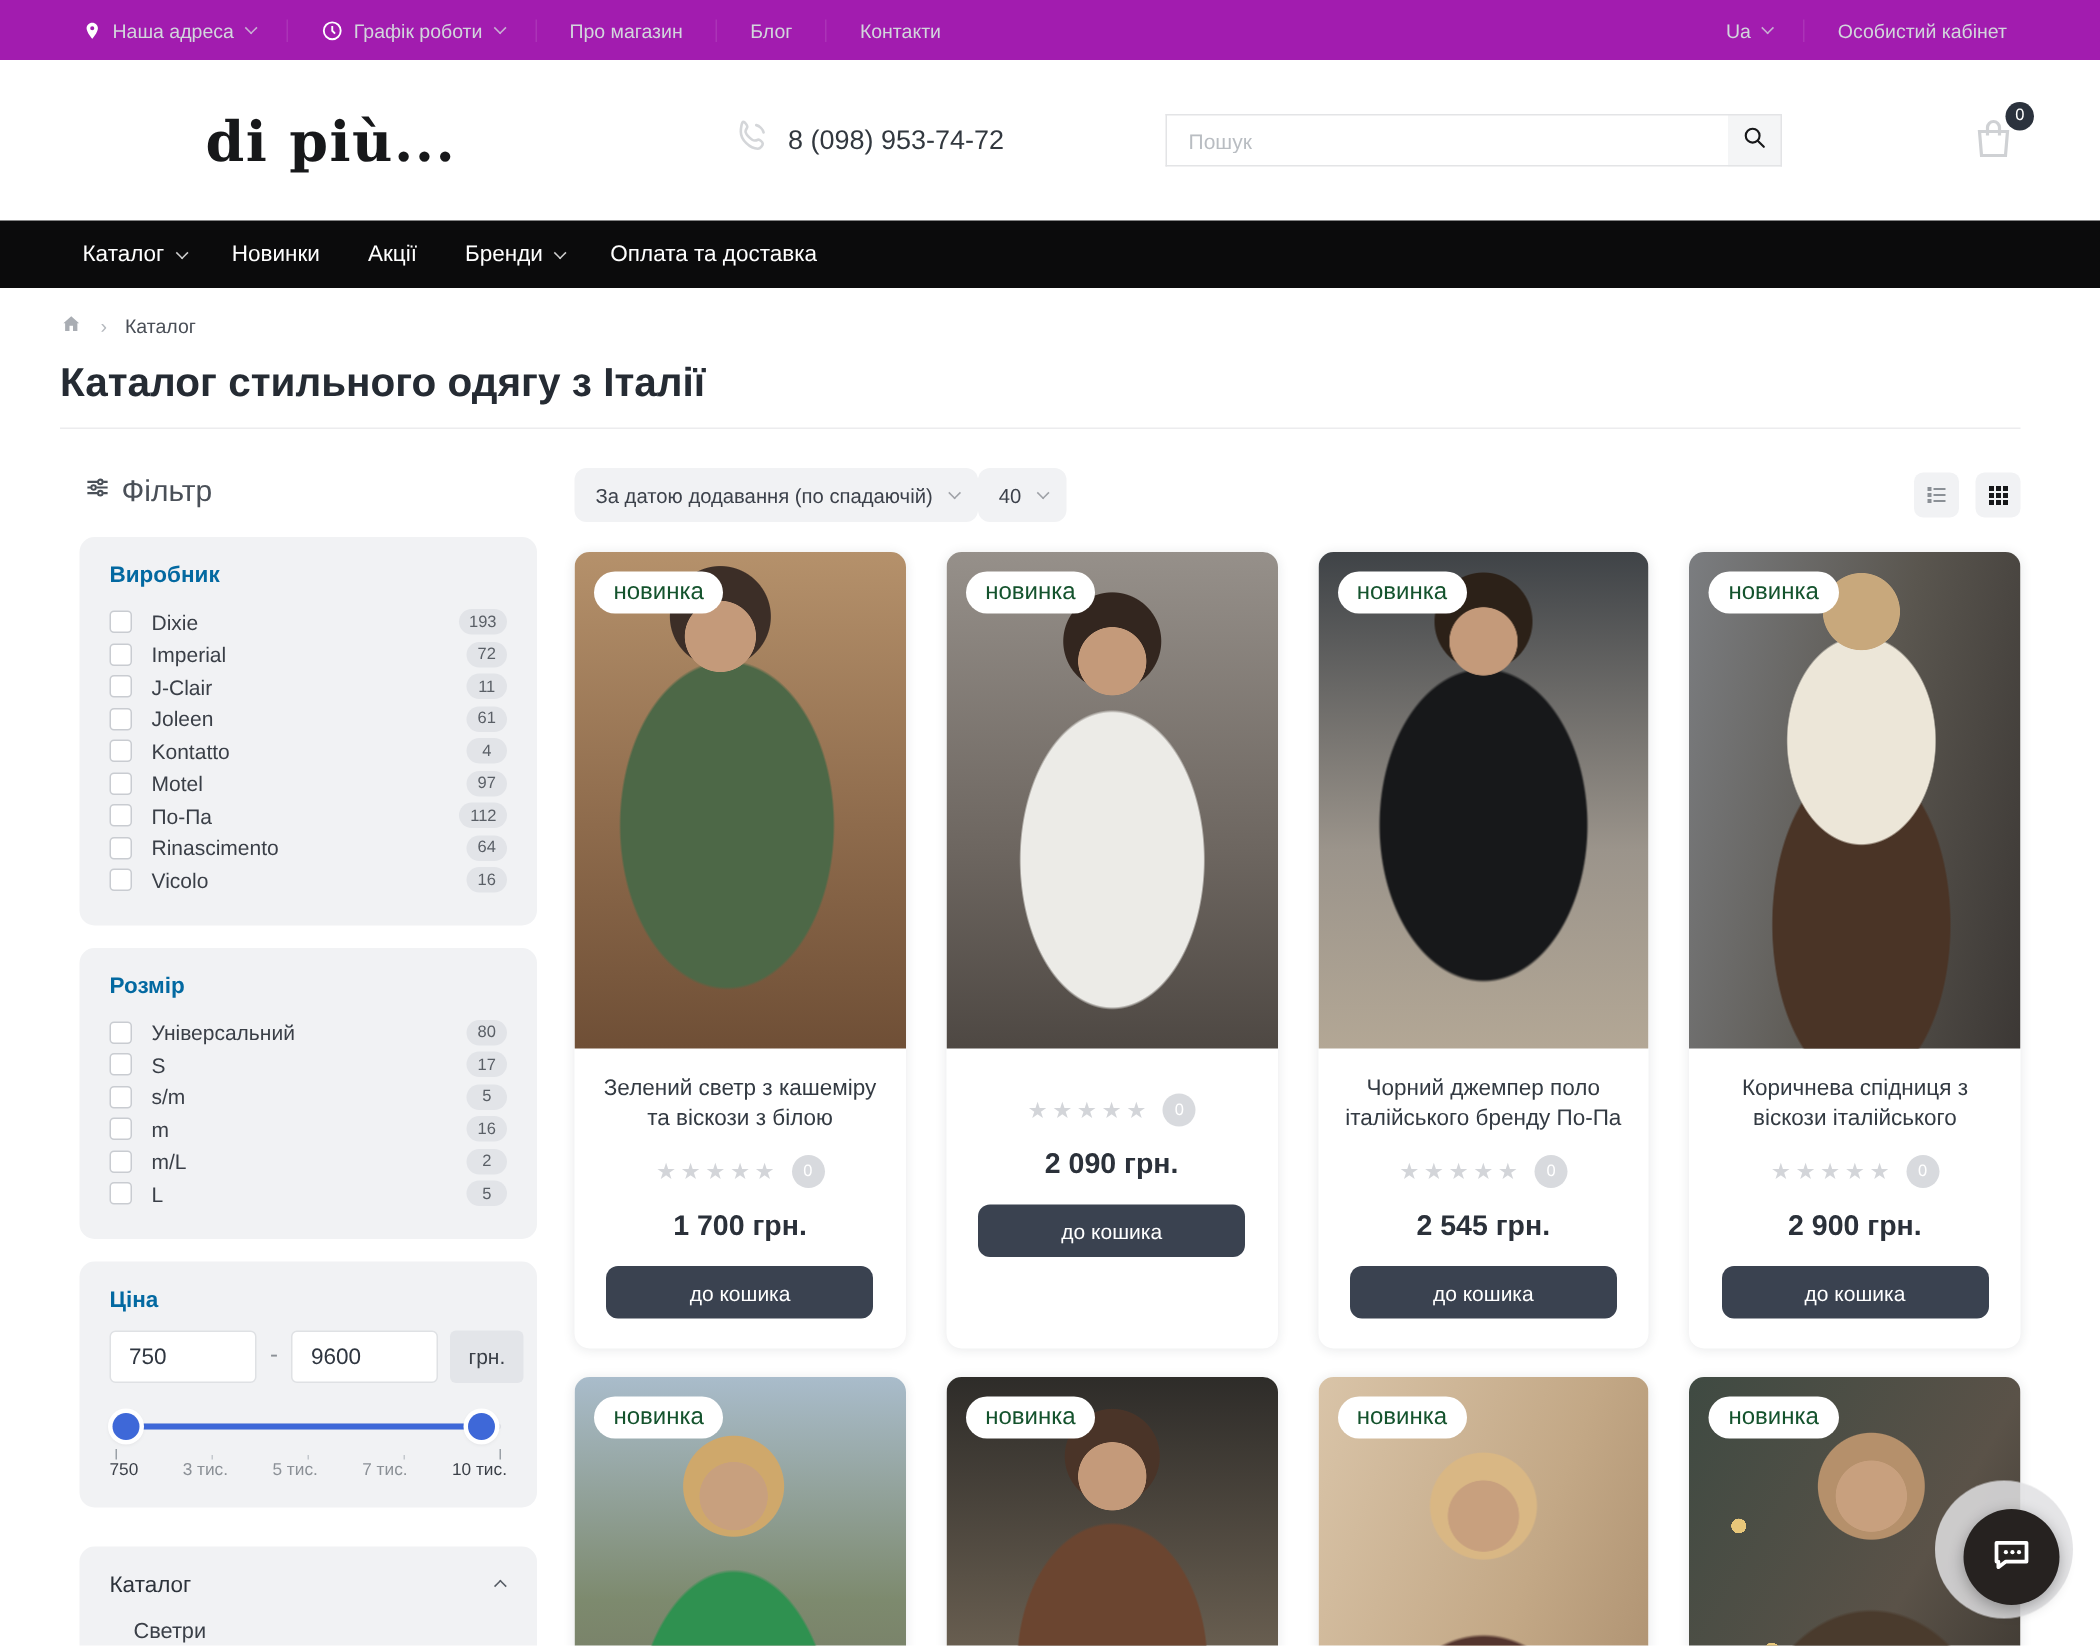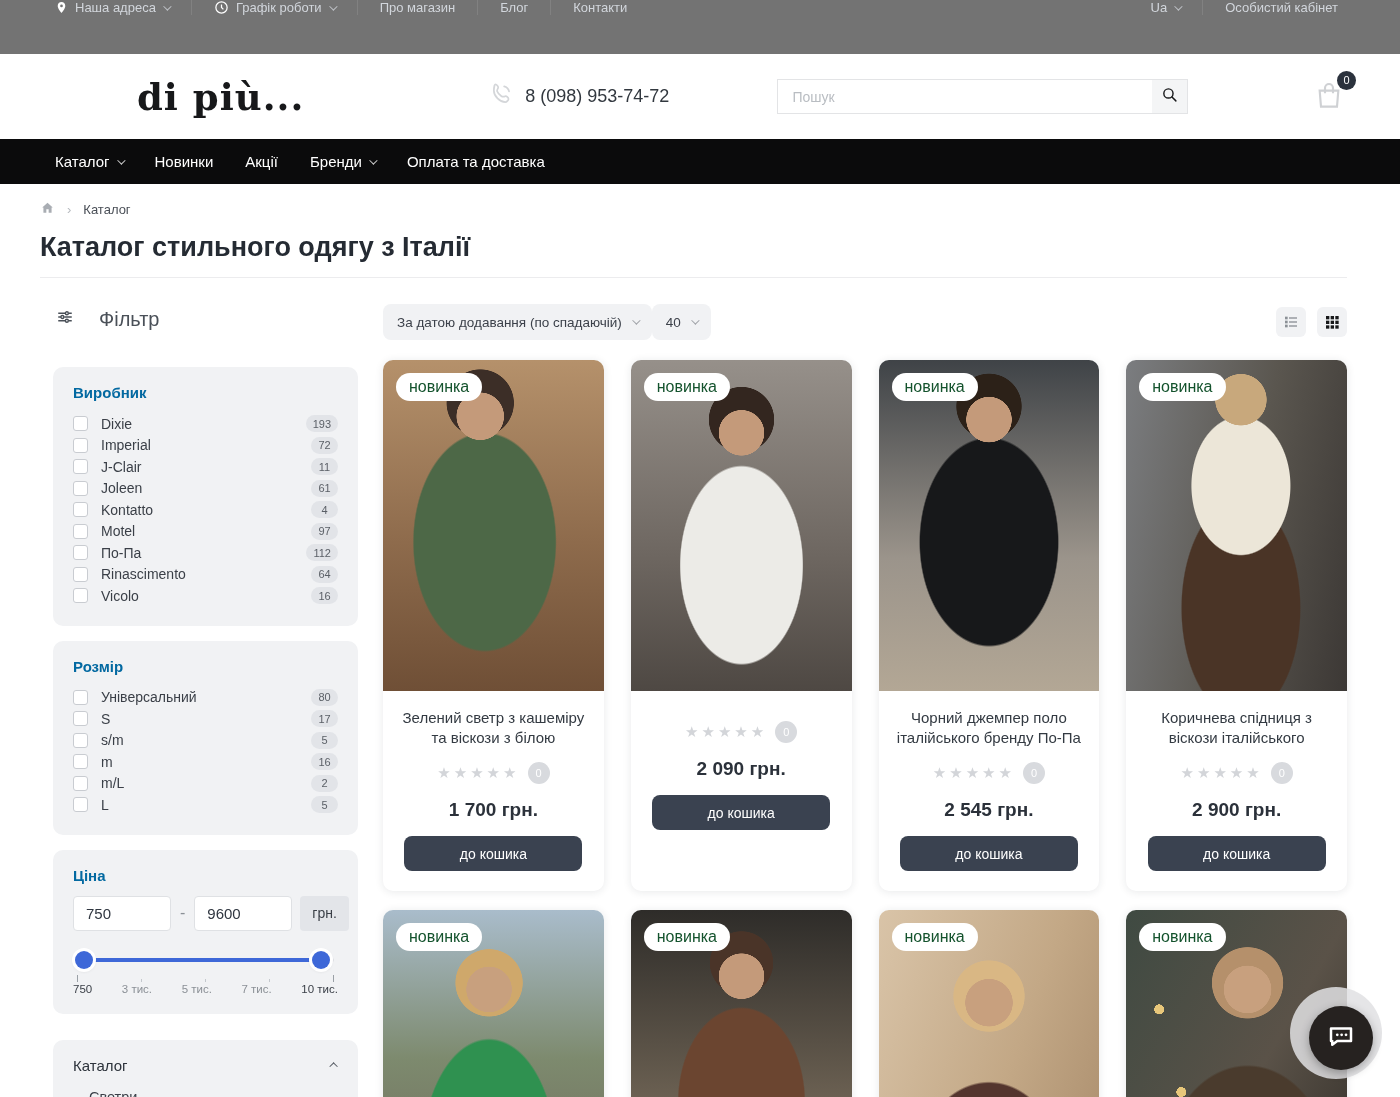--- a/index.html
+++ b/index.html
@@ -1,34 +1,34 @@
 <!DOCTYPE html>
 <html><head>
 <meta charset="utf-8">
 <style>
   * { margin:0; padding:0; box-sizing:border-box; }
   html,body { width:1400px; height:1097px; overflow:hidden; background:#fff;
     font-family:"Liberation Sans", sans-serif; color:#2f3640; }
 
   
-  .topbar { height:54px; background:#737373; display:flex; align-items:flex-start;
+  .topbar { height:40px; background:#a21caf; display:flex; align-items:center;
     justify-content:space-between; font-size:13px; color:#d2d6dc; }
   .tb-left, .tb-right { display:flex; align-items:stretch; }
   .tb-item { display:flex; align-items:center; gap:7px; padding:0 22px; cursor:pointer; }
   .tb-left { padding-left:33px; }
   .tb-sep { width:1px; background:rgba(255,255,255,.10); }
   .tb-right { padding-right:40px; }
   .chev { width:6px; height:6px; border-right:1.4px solid currentColor;
     border-bottom:1.4px solid currentColor; display:inline-block;
     transform:rotate(45deg) translateY(-2px); opacity:.8; }
   .chev.up { transform:rotate(-135deg) translateY(-2px); }
   .tb-ico svg { display:block; }
 
   
-  .header { height:85px; display:flex; align-items:center; padding:0 53px 0 137px; background:#fff; }
+  .header { height:107px; display:flex; align-items:center; padding:0 53px 0 137px; background:#fff; }
   .logo { font-family:"DejaVu Serif", serif; font-weight:bold; font-size:37px;
     color:#17181a; letter-spacing:1px; }
   .phone { display:flex; align-items:center; gap:10px; margin-left:185px;
     font-size:18px; color:#32383f; }
   .searchbox { display:flex; margin-left:108px; width:411px; height:35px; }
   .searchbox input { flex:1; border:1px solid #e3e4e6; border-right:none; padding:0 14px;
     font-size:14px; color:#333; outline:none; font-family:"Liberation Sans",sans-serif; }
   .searchbox input::placeholder { color:#b9bdc2; }
   .search-btn { width:36px; background:#f4f5f6; border:1px solid #e3e4e6; border-left:none;
     display:flex; align-items:center; justify-content:center; cursor:pointer; }
@@ -48,22 +48,22 @@
   .crumb-sep { color:#b5b9be; font-size:13px; }
   .page-title { font-size:27px; font-weight:bold; color:#252b33; padding:14px 0 14px 40px; }
   .title-rule { margin:0 53px 0 40px; border-bottom:1px solid #ececee; }
 
   
   .content { display:flex; padding:24px 53px 0 53px; gap:25px; }
   .sidebar { width:305px; flex:none; }
   .main { flex:1; }
 
   
-  .filter-head { display:flex; align-items:center; gap:24px; font-size:20px; color:#4a5058;
-    margin:6px 0 36px 2px; }
+  .filter-head { display:flex; align-items:center; gap:6px; font-size:20px; color:#4a5058;
+    margin:6px 0 18px 2px; }
   .panel { background:#f1f2f4; border-radius:10px; padding:17px 20px 19px 20px; margin-bottom:15px; }
   .panel h3 { font-size:15px; font-weight:bold; color:#0369a1; margin-bottom:12px; }
   .frow { display:flex; align-items:center; height:21.5px; cursor:pointer; }
   .cb { width:15px; height:15px; background:#fff; border:1px solid #c9ccd1; border-radius:3px;
     margin-right:13px; flex:none; }
   .frow .lbl { font-size:14px; color:#3a3f47; flex:1; }
   .pill { background:#e2e4e8; color:#5a5f66; font-size:11px; border-radius:10px;
     min-width:27px; height:17px; padding:0 7px; display:flex; align-items:center;
     justify-content:center; }
 

